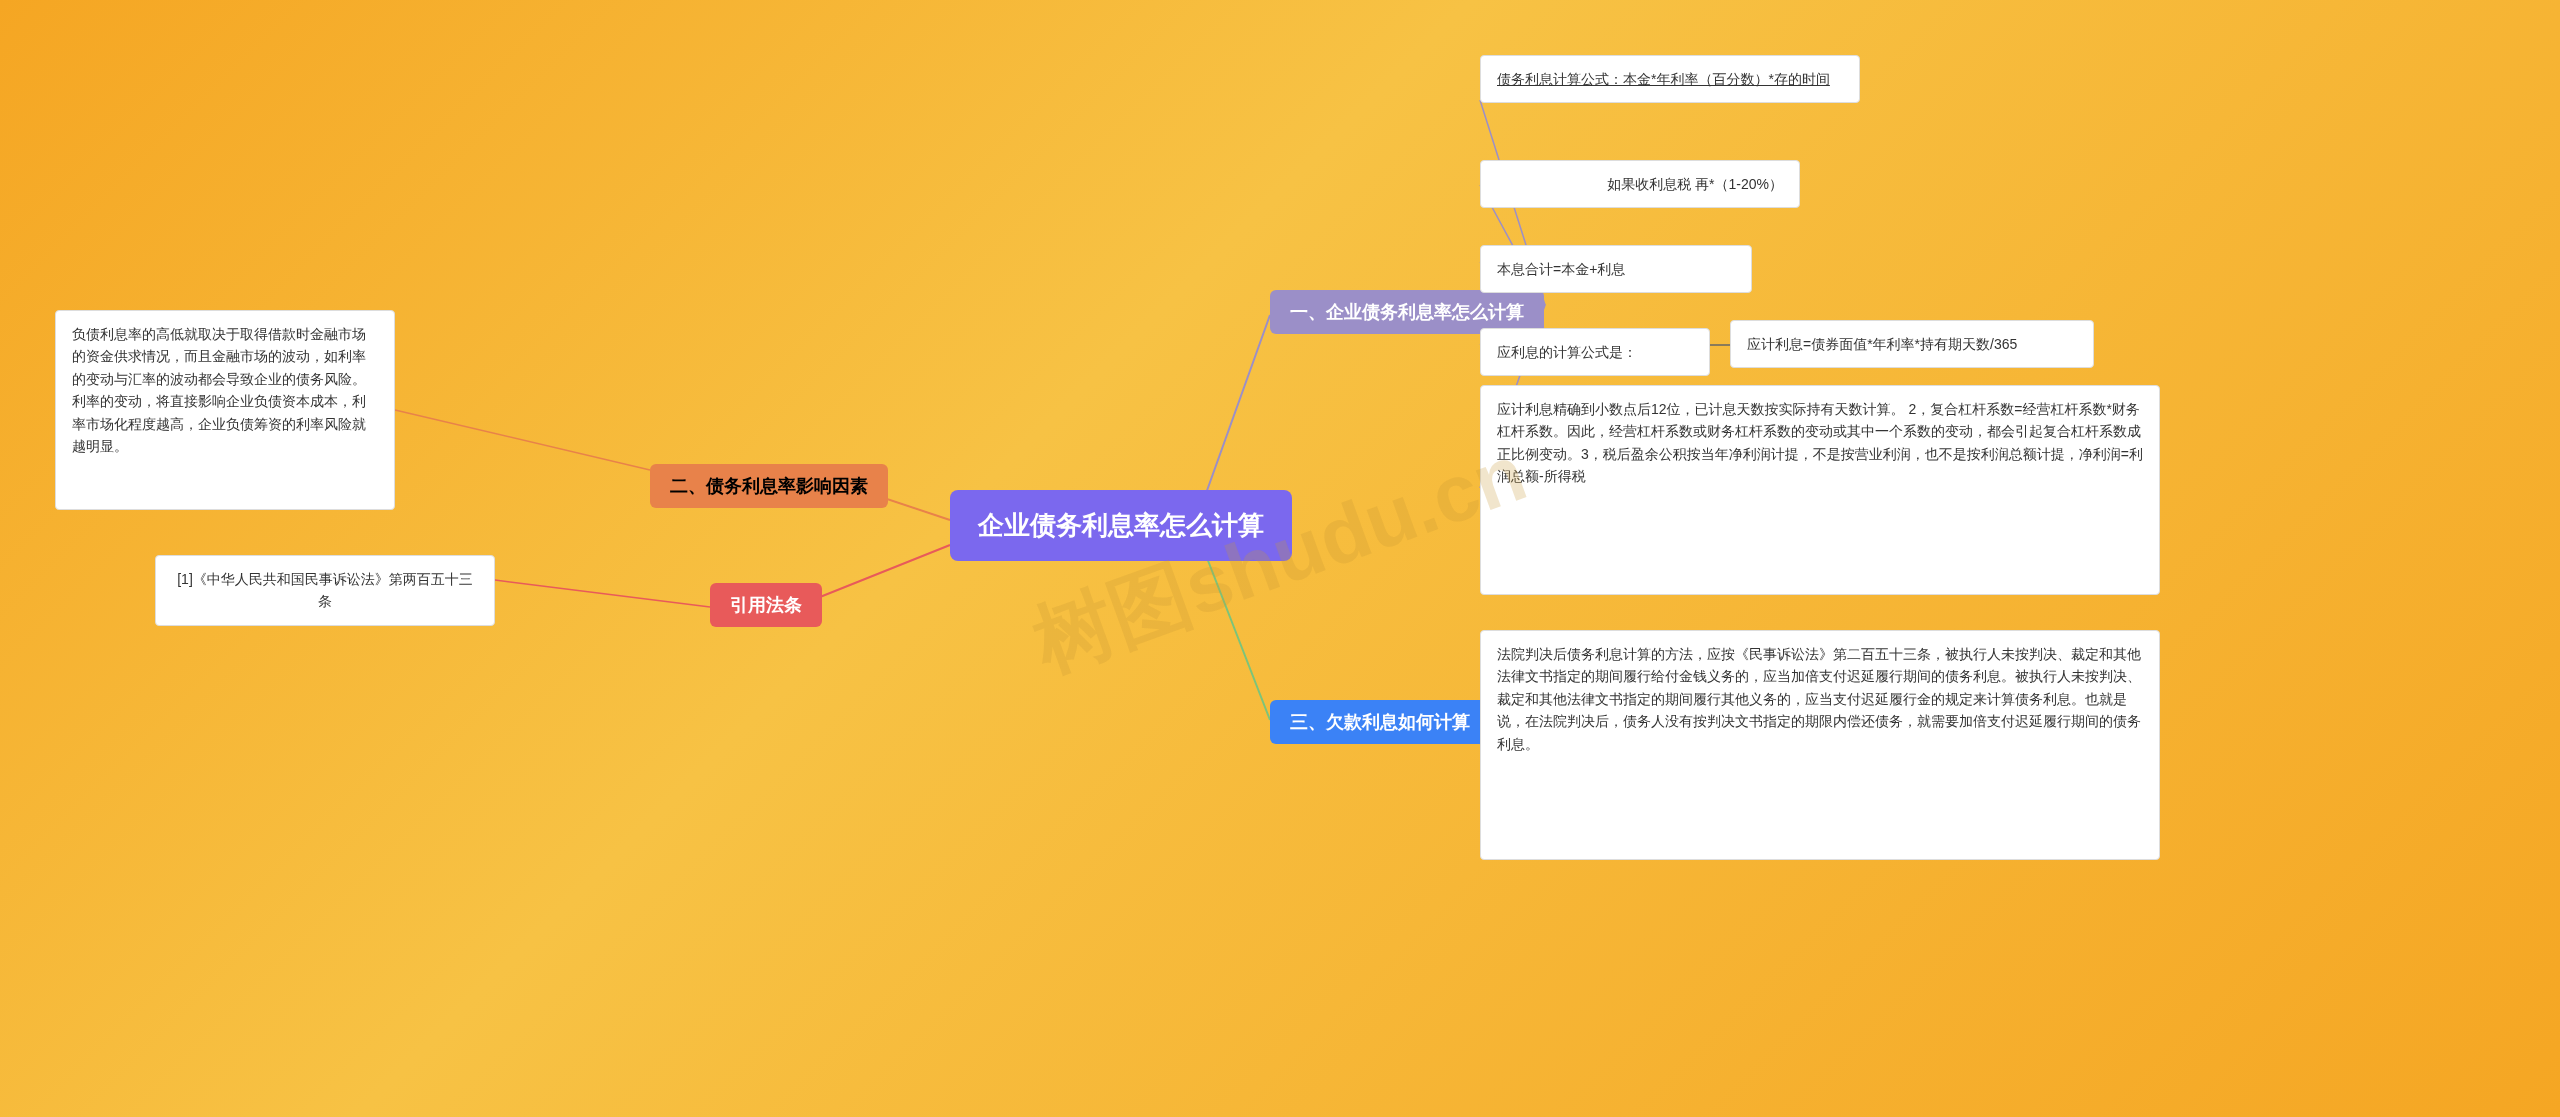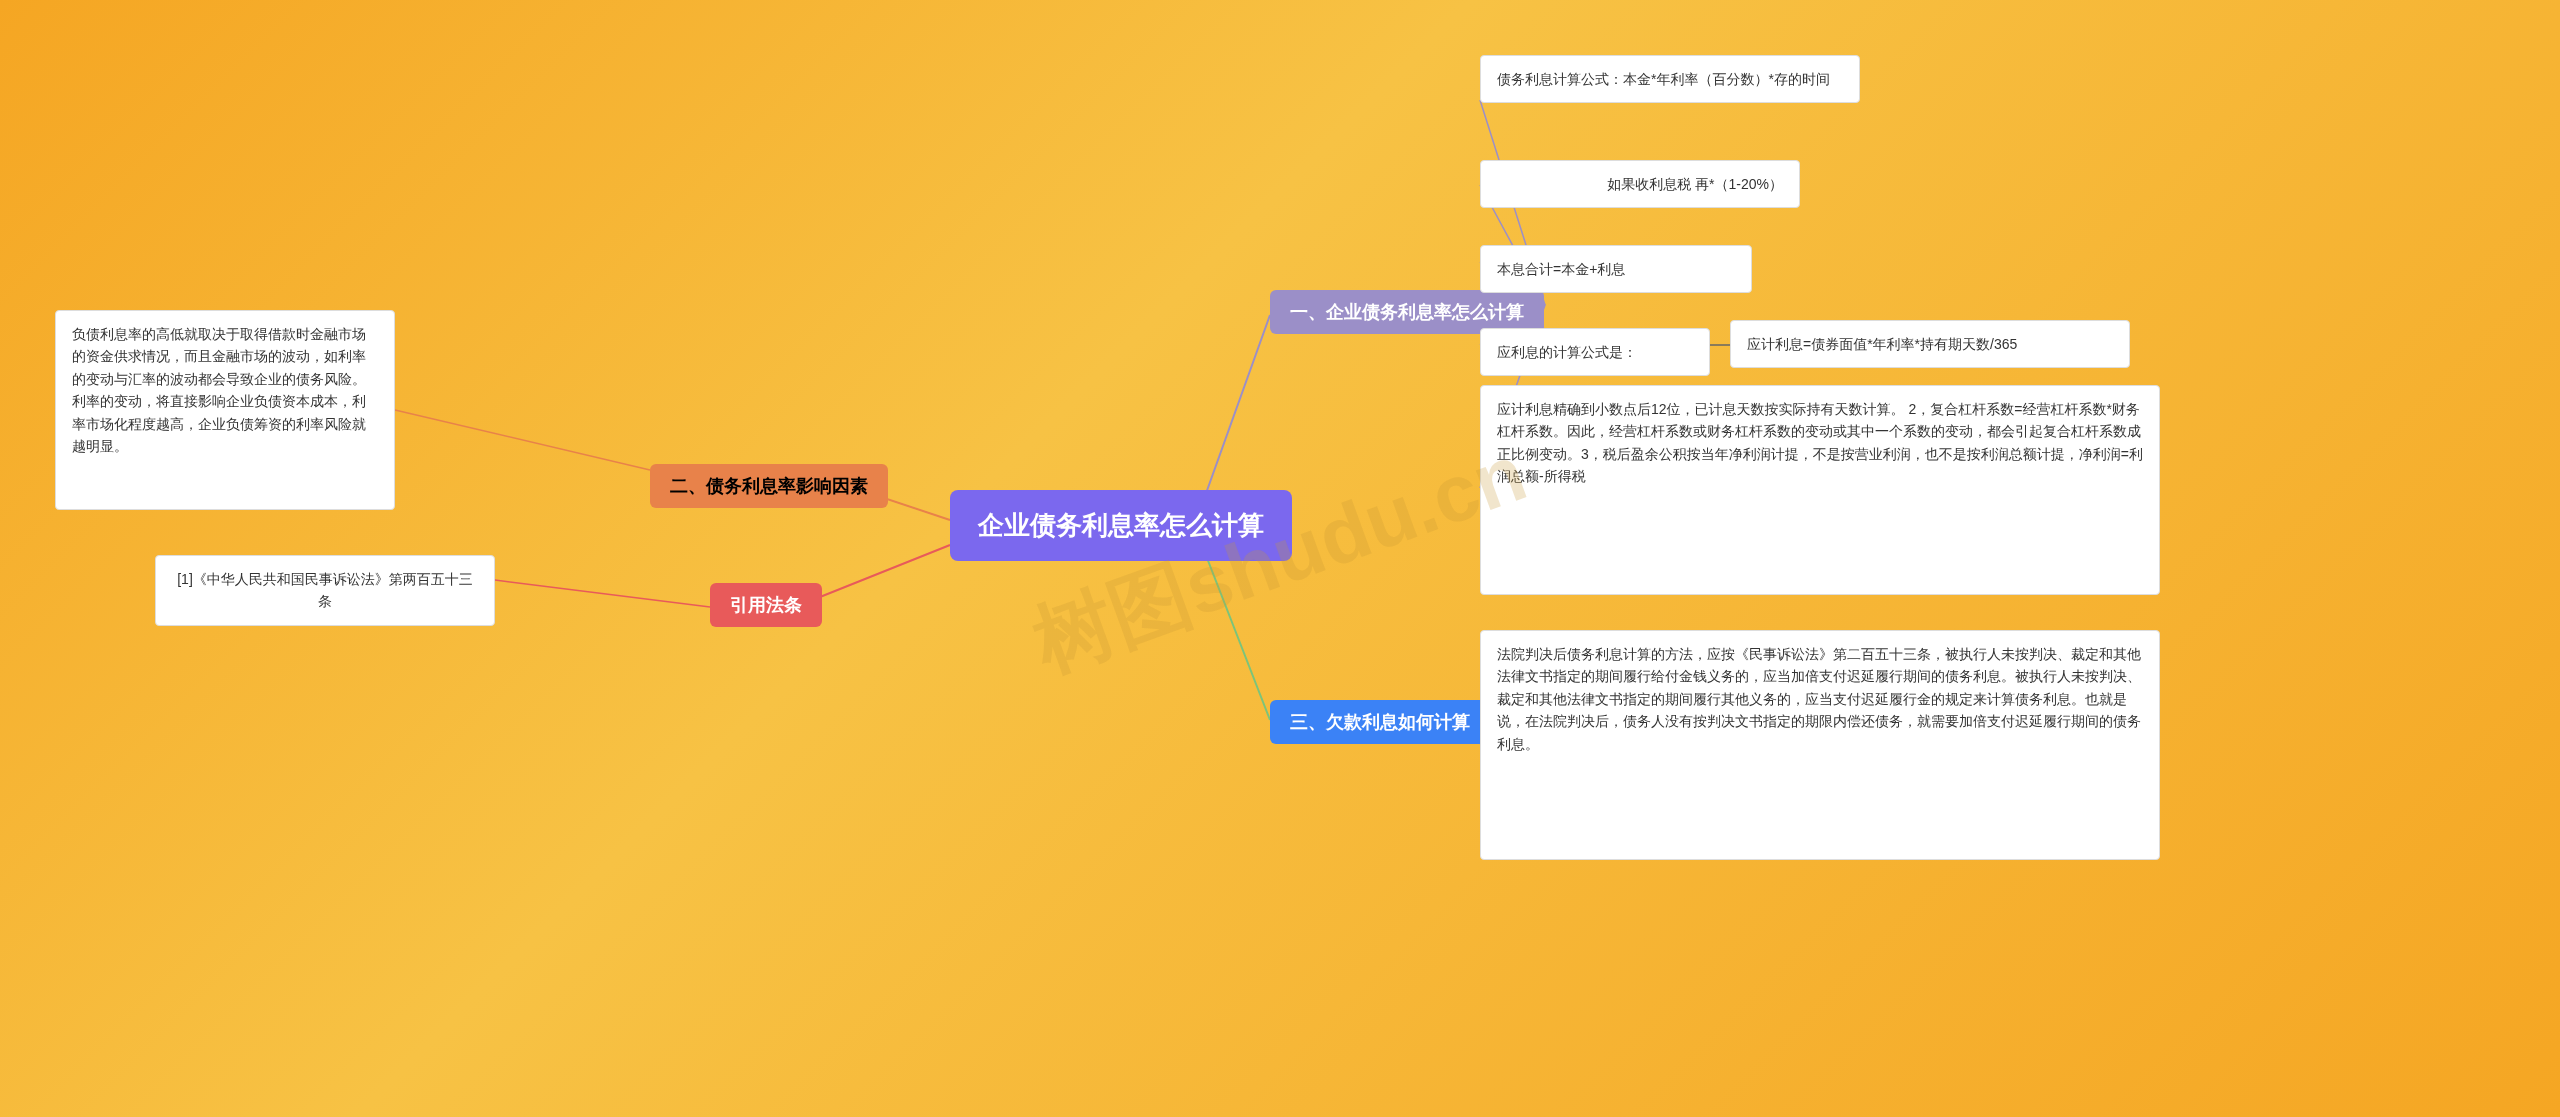--- a/index.html
+++ b/index.html
@@ -91,41 +91,42 @@
       line-height: 1.6;
       color: #333;
       z-index: 10;
     }
 
     
     .box-r1 {
       left: 1480px;
       top: 55px;
       width: 380px;
+      text-decoration: underline;
     }
     .box-r2 {
       left: 1480px;
       top: 160px;
       width: 320px;
       text-align: right;
     }
     .box-r3 {
       left: 1480px;
       top: 245px;
       width: 272px;
     }
     .box-r4 {
       left: 1480px;
       top: 328px;
       width: 230px;
     }
     .box-r4b {
       left: 1730px;
       top: 320px;
-      width: 400px;
+      width: 364px;
     }
     .box-r5 {
       left: 1480px;
       top: 385px;
       width: 680px;
       height: 210px;
     }
     .box-r6 {
       left: 1480px;
       top: 630px;

